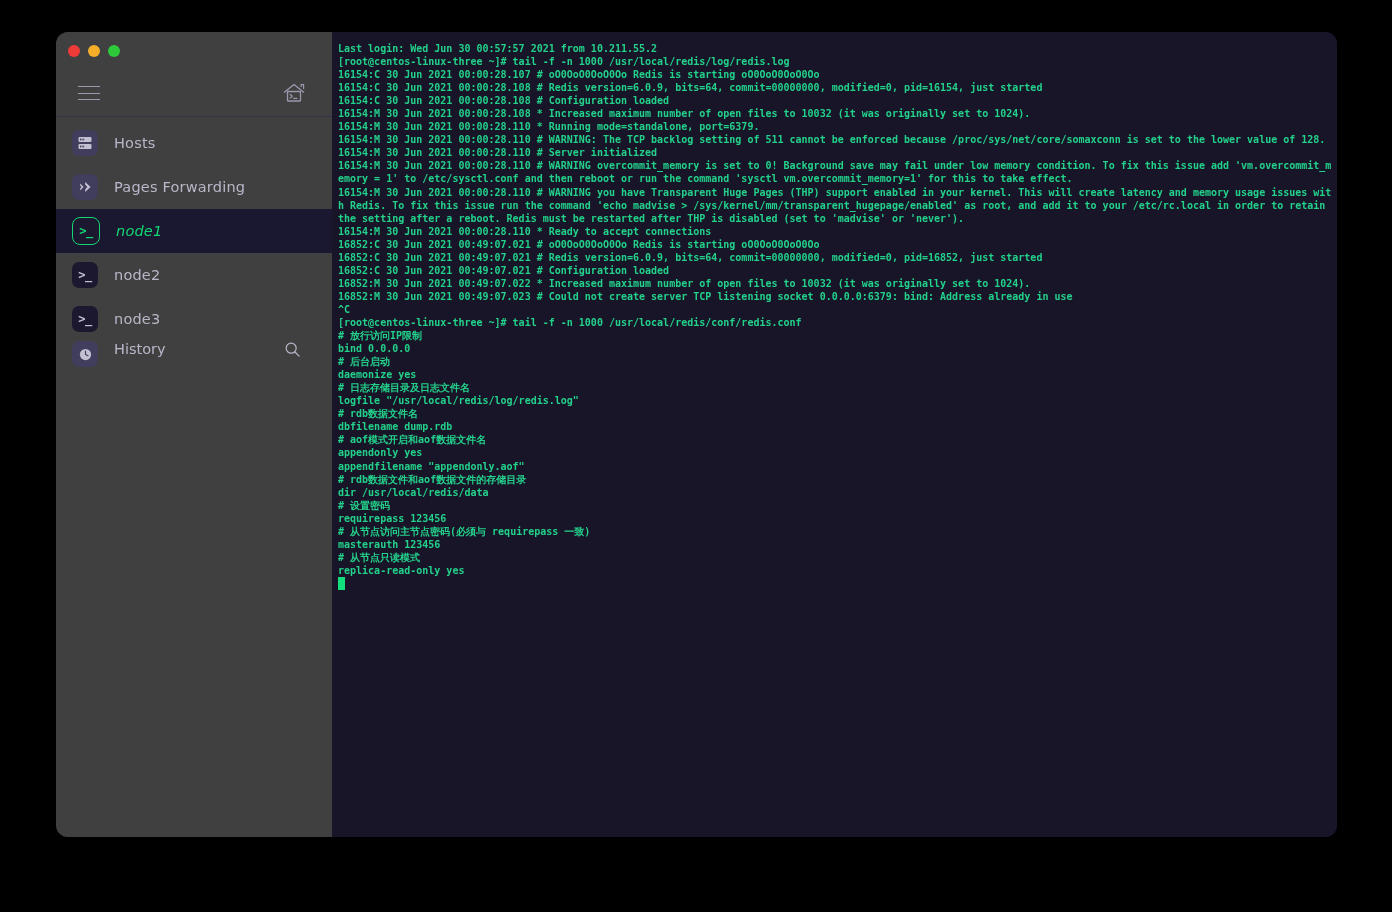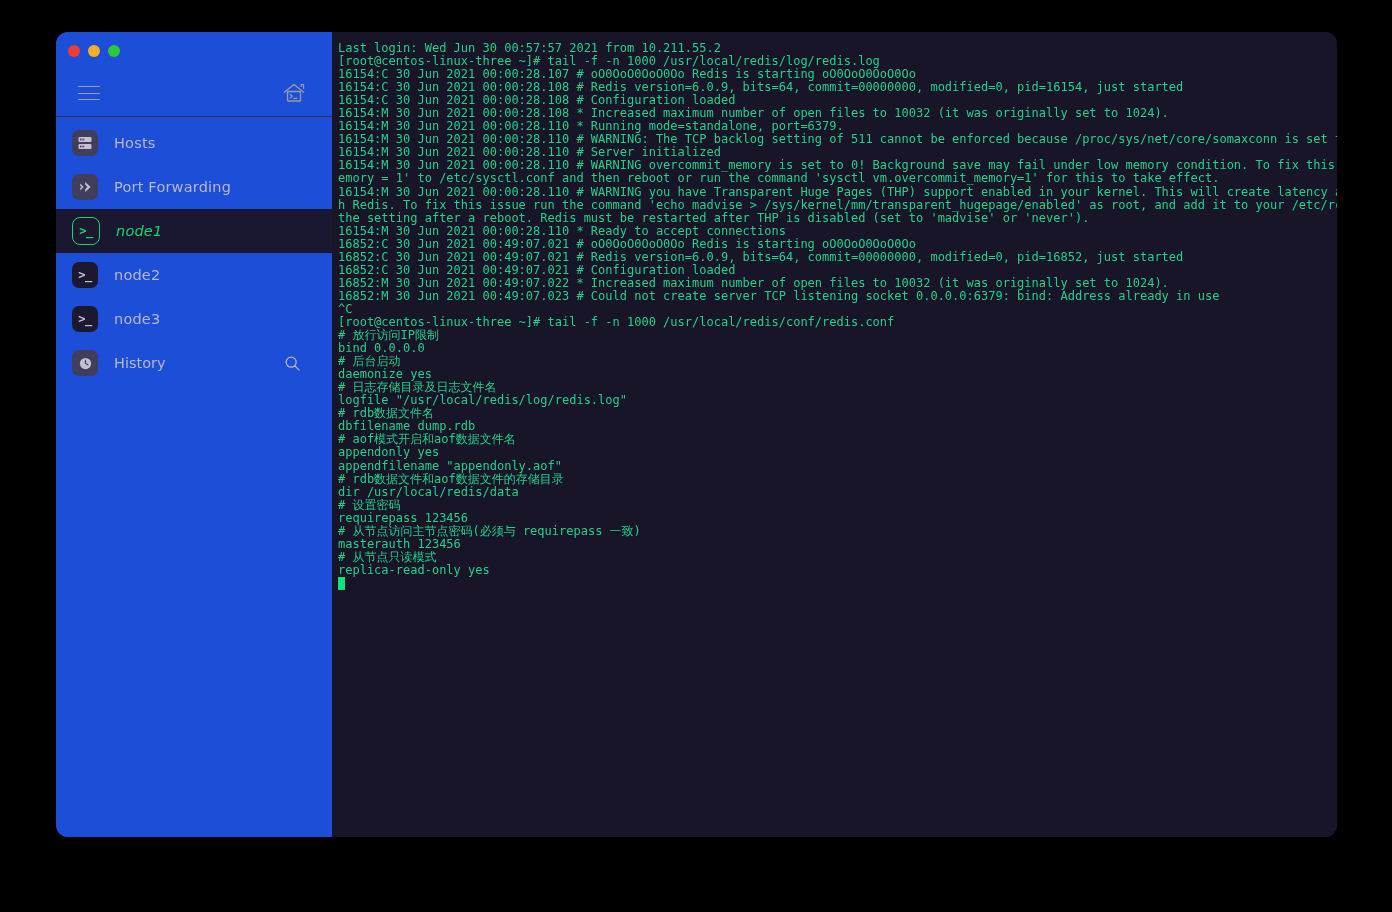--- a/index.html
+++ b/index.html
@@ -22,21 +22,21 @@
     overflow: hidden;
     display: flex;
     background: #1e1b32;
     box-shadow: 0 10px 40px rgba(0,0,0,0.6);
   }
 
   
   #sidebar {
     width: 276px;
     flex: 0 0 276px;
-    background: #1d4ed8;
+    background: #404040;
     display: flex;
     flex-direction: column;
     position: relative;
   }
 
   #titlebar {
     height: 38px;
     flex: 0 0 38px;
     display: flex;
     align-items: center;
@@ -132,21 +132,21 @@
     font-size: 12px;
     line-height: 1;
     color: #c3c0d2;
     font-weight: bold;
     letter-spacing: -0.5px;
   }
   .nav-item.selected .prompt-glyph { color: #14d672; }
 
   #history-row {
     display: flex;
-    align-items: center;
+    align-items: flex-start;
     height: 44px;
     padding-left: 16px;
     padding-right: 31px;
     gap: 16px;
     cursor: pointer;
   }
   #history-row .label {
     font-size: 14.5px;
     color: #b9b6c8;
     flex: 1 1 auto;
@@ -155,25 +155,26 @@
   
   #terminal {
     flex: 1 1 auto;
     background: #181528;
     padding: 10px 8px 0 6px;
     overflow: hidden;
     position: relative;
   }
   #term-lines {
     font-family: "DejaVu Sans Mono", monospace;
-    font-size: 12px;
+    font-size: 10px;
     line-height: 13.05px;
     color: #23d18b;
     white-space: pre;
     letter-spacing: 0px;
+    font-weight: bold;
   }
   #term-lines .line {
     white-space: pre;
     min-height: 13.05px;
   }
   .cursor-line {
     height: 13.05px;
     display: block;
   }
   .cursor-block {
@@ -233,21 +234,21 @@
       </div>
 
 
       <div class="nav-item">
         <span class="tile">
           <svg width="16" height="16" viewBox="0 0 16 16">
             <path d="M8.2 3 L13.6 8 L8.2 13 L8.2 10.3 L10.4 8 L8.2 5.7 Z" fill="#c3c0d2"></path>
             <path d="M3.2 4.6 L6.6 8 L3.2 11.4 L3.2 9.2 L4.6 8 L3.2 6.8 Z" fill="#c3c0d2"></path>
           </svg>
         </span>
-        <span class="label">Port Forwarding</span>
+        <span class="label">Pages Forwarding</span>
       </div>
 
       <div class="nav-item terminal selected">
         <span class="tile">
           <span class="prompt-glyph">&gt;_</span>
         </span>
         <span class="label">node1</span>
       </div>
 
       <div class="nav-item terminal">

